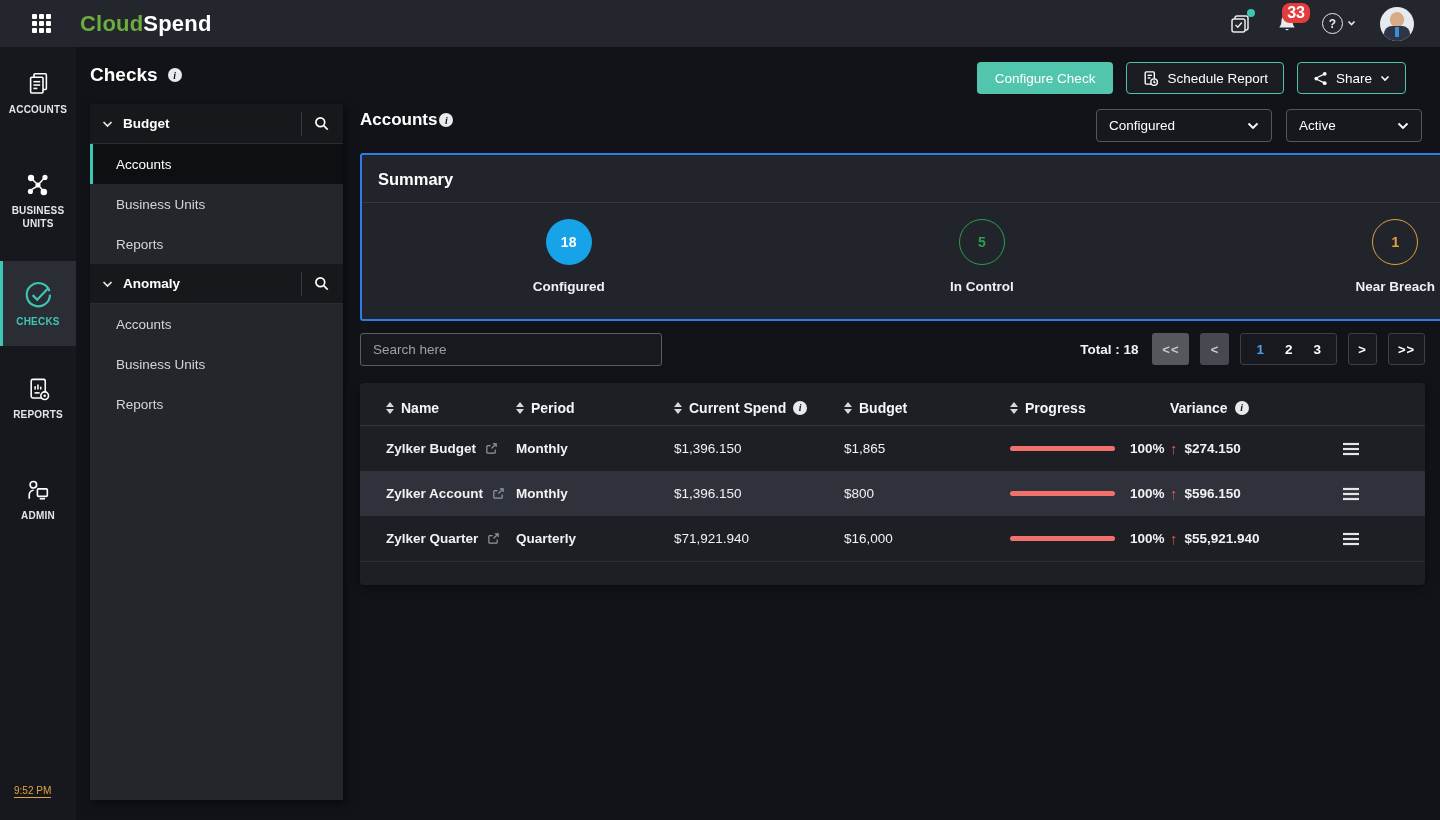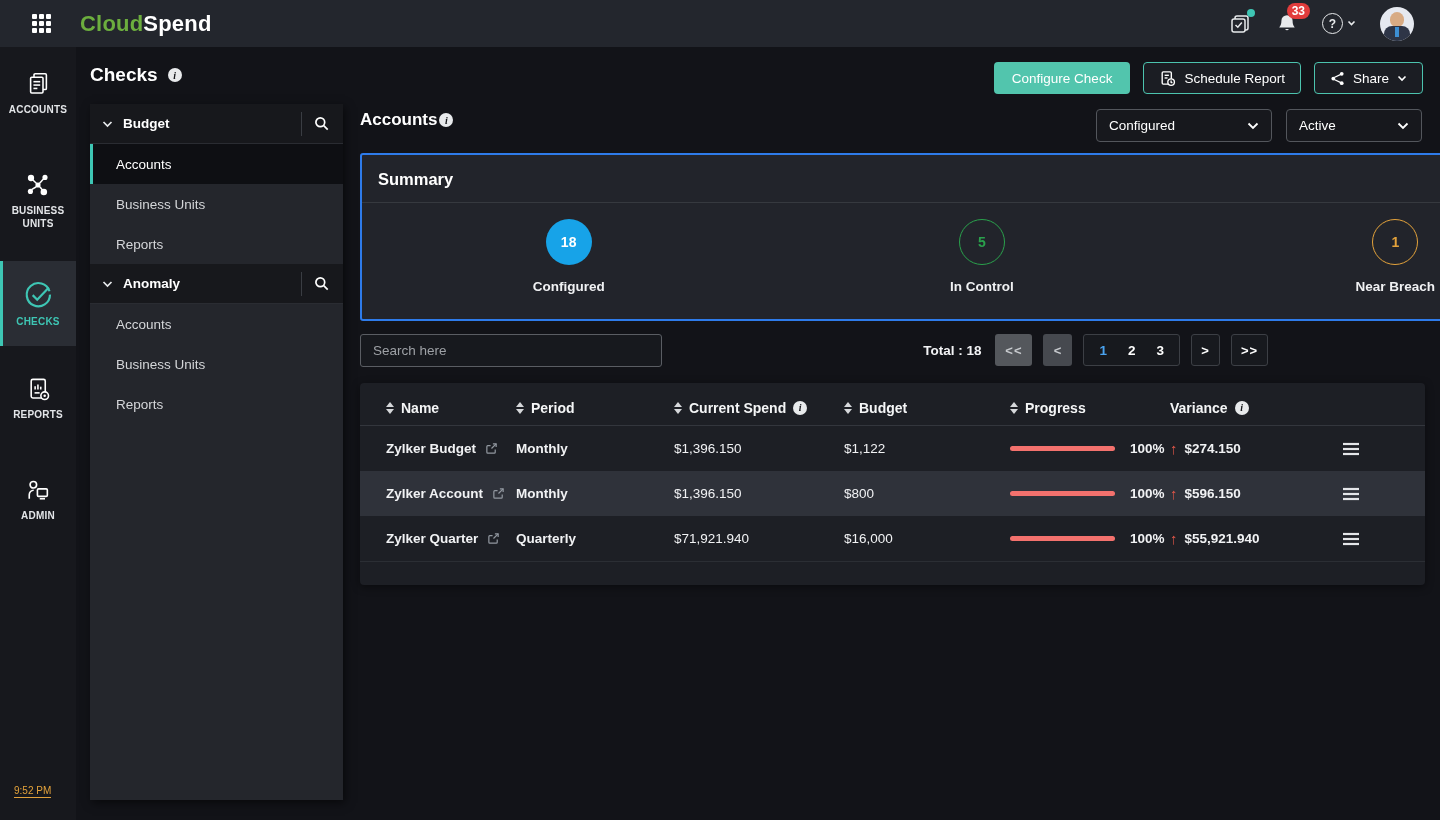--- a/index.html
+++ b/index.html
@@ -11,21 +11,21 @@
     background:#23262d; display:flex; align-items:center; z-index:30; }
   .appgrid { margin-left:32px; width:19px; height:19px; display:grid;
     grid-template-columns:repeat(3,5px); grid-template-rows:repeat(3,5px); gap:2px; cursor:pointer; }
   .appgrid i { background:#fff; border-radius:1px; }
   .logo { margin-left:29px; font-size:22px; font-weight:700; letter-spacing:.2px; cursor:default; }
   .logo .green { color:#6cae3e;margin-top:40px; }
   .logo .white { color:#fff; }
   .top-right { margin-left:auto; margin-right:26px; display:flex; align-items:center; gap:24px; }
   .top-ic { position:relative; cursor:pointer; display:flex; align-items:center; }
   .dot { position:absolute; right:-3px; top:-3px; width:8px; height:8px; border-radius:50%; background:#3ec6b4; }
-  .badge { position:absolute; right:-12px; top:-9px; background:#e23c3c; color:#fff; font-size:12px;
+  .badge { position:absolute; right:-12px; top:-9px; background:#e23c3c; color:#fff; font-size:16px;
     font-weight:700; border-radius:8px; padding:2px 5px; line-height:1; }
   .help { width:21px; height:21px; border:1.6px solid #e8eaec; border-radius:50%;
     display:flex; align-items:center; justify-content:center; font-size:12px; font-weight:700; color:#e8eaec; }
   .avatar { width:34px; height:34px; border-radius:50%; background:#e6e9f0; position:relative; overflow:hidden; cursor:pointer; }
   .avatar .head { position:absolute; left:10px; top:5px; width:14px; height:15px; border-radius:50% 50% 45% 45%; background:#d8ab84; }
   .avatar .body { position:absolute; left:4px; top:19px; width:26px; height:16px; border-radius:8px 8px 0 0; background:#2e3547; }
   .avatar .tie { position:absolute; left:15px; top:20px; width:4px; height:10px; background:#3d8fd4; }
 
   
   .rail { position:absolute; left:0; top:47px; width:76px; bottom:0; background:#17181d; }
@@ -40,21 +40,21 @@
   .rail-item.admin { margin-top:34px; }
   .rail-time { position:absolute; left:14px; bottom:22px; font-size:10px; color:#e3a23b;
     border-bottom:1px solid #e3a23b; padding-bottom:1px; cursor:pointer; }
 
   
   .page-title { position:absolute; left:90px; top:64px; display:flex; align-items:center; gap:10px;
     font-size:19px; font-weight:700; color:#fff; }
   .info-ic { display:inline-flex; width:14px; height:14px; border-radius:50%; background:#e8eaec;
     color:#15161a; font-size:10px; font-weight:700; align-items:center; justify-content:center;
     font-family:"Liberation Serif", serif; font-style:italic; }
-  .actions { position:absolute; top:62px; right:17px; display:flex; gap:13px;padding-left:36px; }
+  .actions { position:absolute; top:62px; right:34px; display:flex; gap:13px;padding-left:36px; }
   .btn { height:32px; border-radius:4px; font-size:13.5px; display:flex; align-items:center;
     justify-content:center; cursor:pointer; font-family:"Liberation Sans", sans-serif; }
   .btn.primary { background:#52c5ad; color:#fff; border:none; padding:0 18px; font-weight:500; }
   .btn.outline { background:#1b1d23; color:#fff; border:1px solid #4cc3ae; padding:0 15px; gap:8px; }
 
   
   .sidebar { position:absolute; left:90px; top:104px; width:253px; bottom:20px; background:#24262c;
     box-shadow:2px 3px 9px rgba(0,0,0,.55); z-index:5; }
   .sec-header { height:40px; background:#17181c; display:flex; align-items:center; padding:0 12px;
     border-bottom:1px solid #2a2c32; cursor:pointer; }
@@ -82,21 +82,21 @@
   .summary-head { padding:15px 16px 13px; font-size:16.5px; font-weight:700; color:#fff;
     border-bottom:1px solid #36393f; }
   .stats { display:flex; padding-top:16px; }
   .stat { flex:1; display:flex; flex-direction:column; align-items:center; }
   .circle { width:46px; height:46px; border-radius:50%; display:flex; align-items:center;
     justify-content:center; font-size:14px; font-weight:700; }
   .circle.outlined { border:1.5px solid; }
   .circle.filled { color:#fff; }
   .stat-label { margin-top:14px; font-size:13.5px; color:#f0f1f3; font-weight:600; }
 
-  .controls { position:absolute; left:0; top:286px; width:908px; height:34px; display:flex; align-items:center; }
+  .controls { position:absolute; left:0; top:286px; width:1065px; height:34px; display:flex; align-items:flex-start; }
   .search-box { width:302px; height:33px; background:#17191e; border:1px solid #5a5d63; border-radius:3px;
     color:#fff; font-size:13.5px; padding:0 12px; font-family:"Liberation Sans", sans-serif; }
   .search-box::placeholder { color:#9ea1a6; }
   .pager { margin-left:auto; display:flex; align-items:center; gap:11px; }
   .total { font-size:13.5px; font-weight:600; color:#f2f3f5; margin-right:3px; }
   .pg { height:32px; border-radius:3px; font-size:13px; font-weight:700; display:flex; align-items:center;
     justify-content:center; cursor:pointer; letter-spacing:1px; }
   .pg.dis1 { width:37px; background:#54575c; color:#c7cace; border:none; }
   .pg.dis2 { width:29px; background:#46494f; color:#c7cace; border:none; }
   .pg.dark1 { width:29px; background:#17191e; color:#fff; border:1px solid #3c3f45; }
@@ -423,21 +423,21 @@
       <div class="cell-name">
         <span>Zylker Budget</span>
         <svg width="13" height="13" viewBox="0 0 14 14" fill="none" stroke="#9298a0" stroke-width="1.3">
             <path d="M11 8 v3 a1 1 0 0 1 -1 1 H3 a1 1 0 0 1 -1 -1 V5 a1 1 0 0 1 1 -1 h3"></path>
             <polyline points="8.5,2 12,2 12,5.5"></polyline>
             <line x1="12" y1="2" x2="7" y2="7"></line>
           </svg>
       </div>
       <div class="cell-period">Monthly</div>
       <div>$1,396.150</div>
-      <div>$1,122</div>
+      <div>$1,865</div>
       <div class="prog-cell">
         <span class="pbar" style="background: rgb(243, 113, 109);"></span>
         <span class="ppct">100%</span>
       </div>
       <div class="var-cell">
         <span class="up-arrow">↑</span>
         <span>$274.150</span>
       </div>
       <div class="menu-cell">
         <svg width="18" height="14" stroke="#e4e6e9" stroke-width="2.2">

